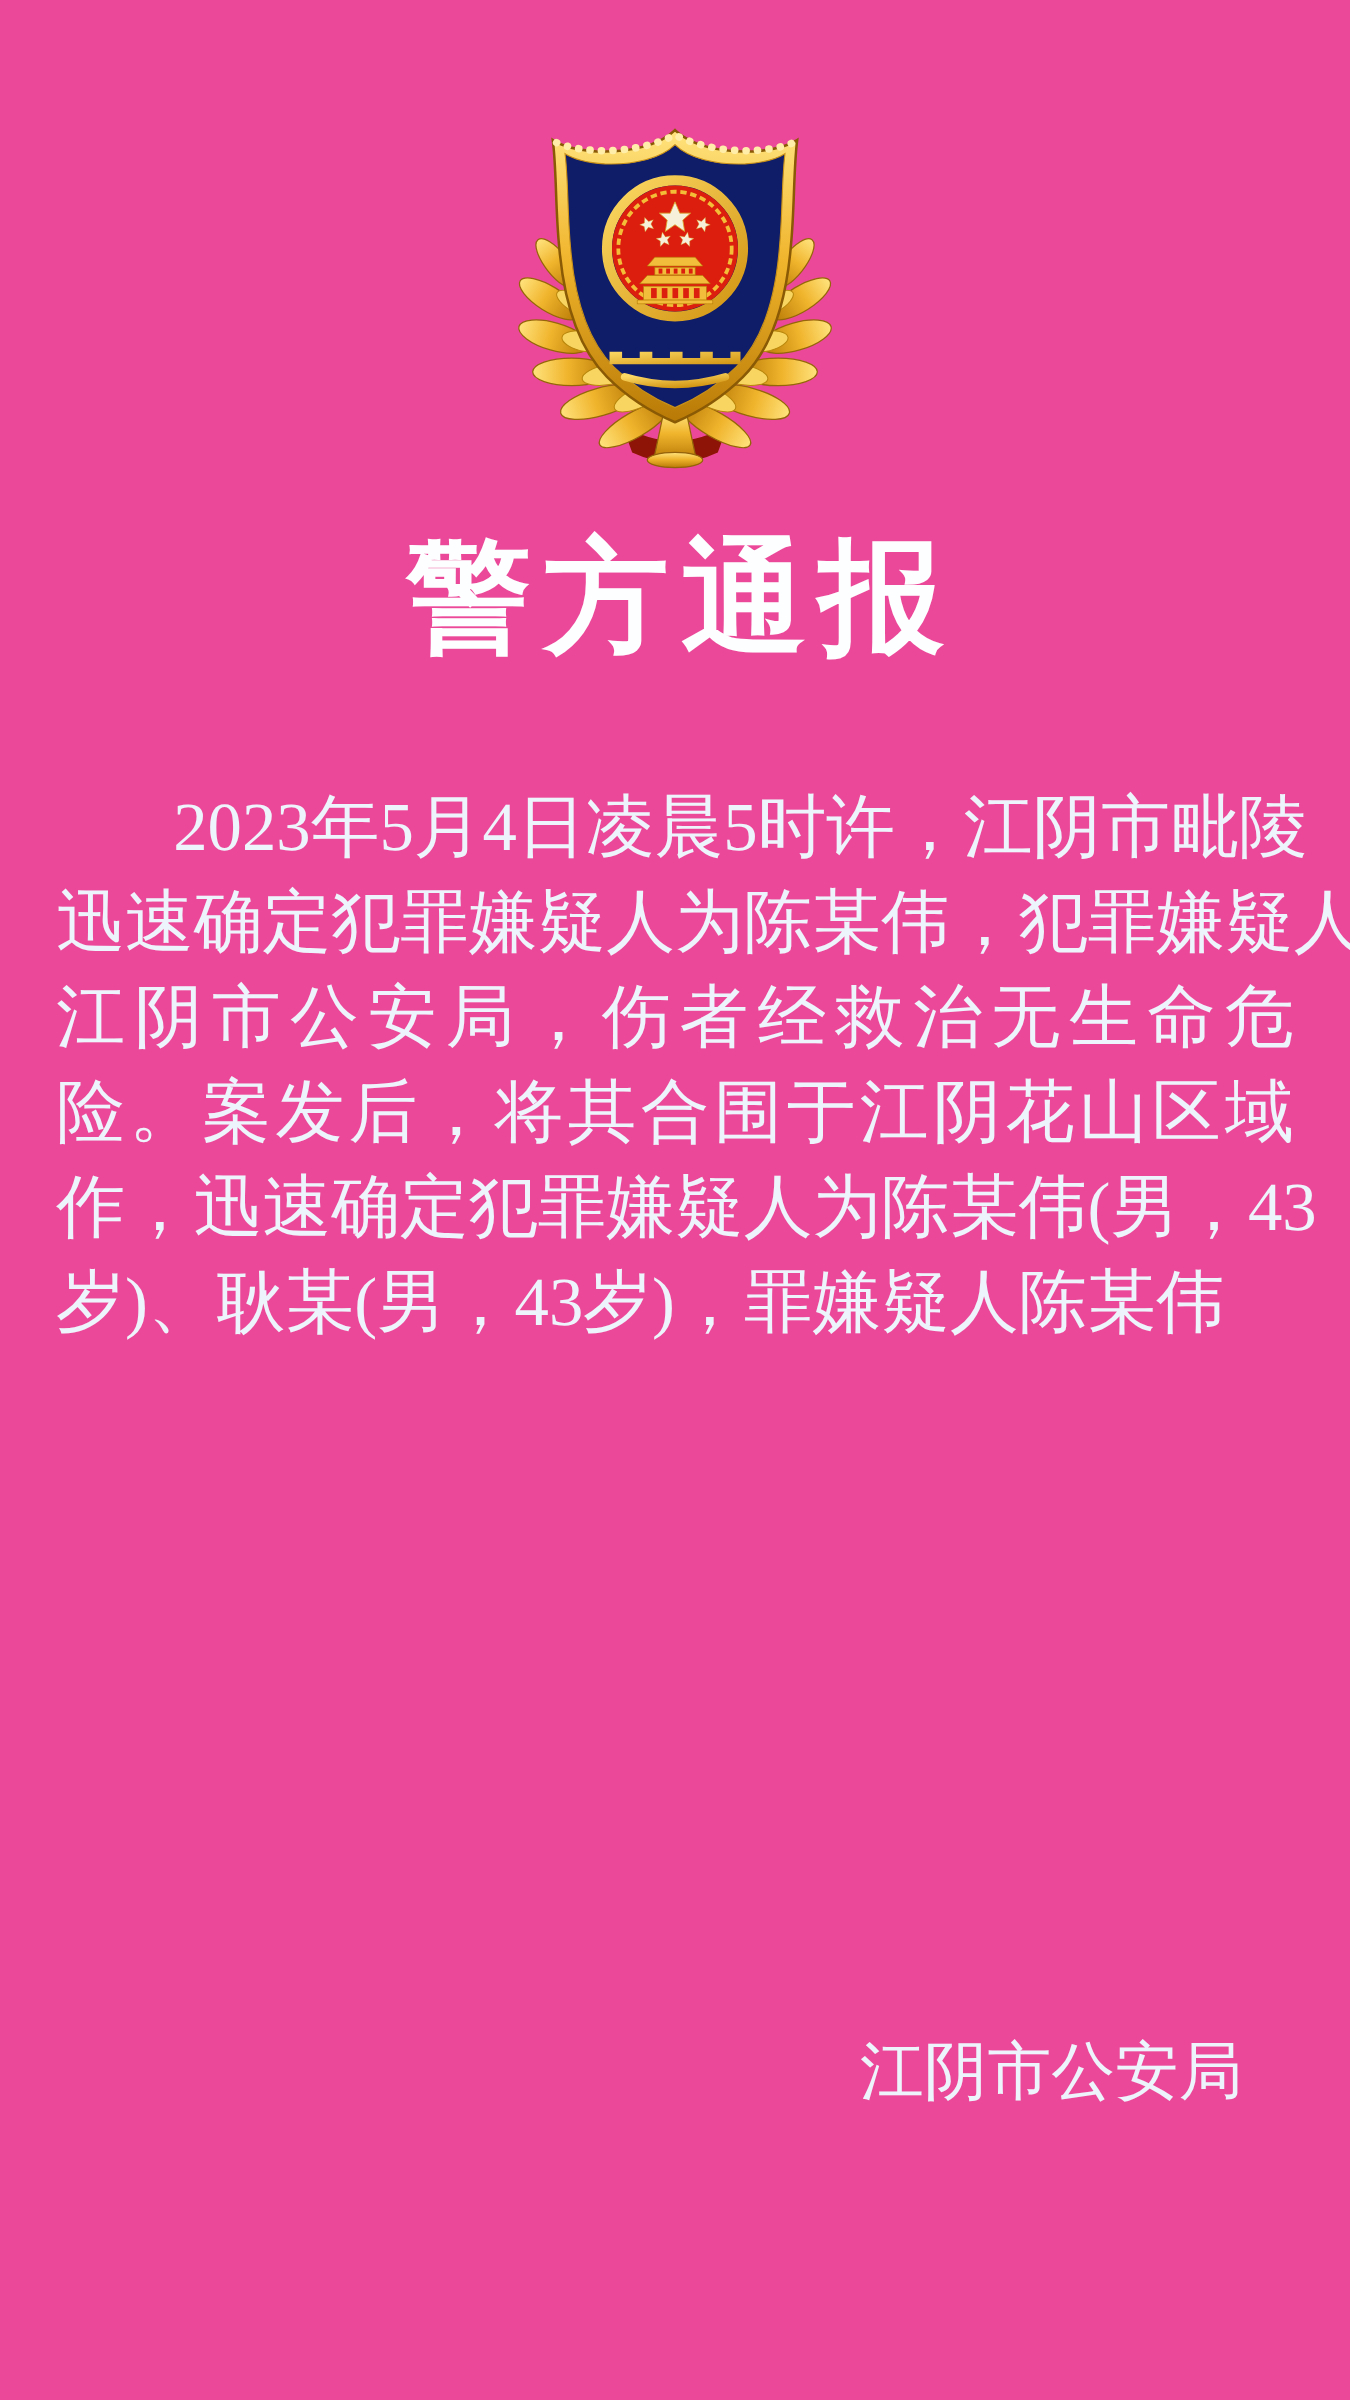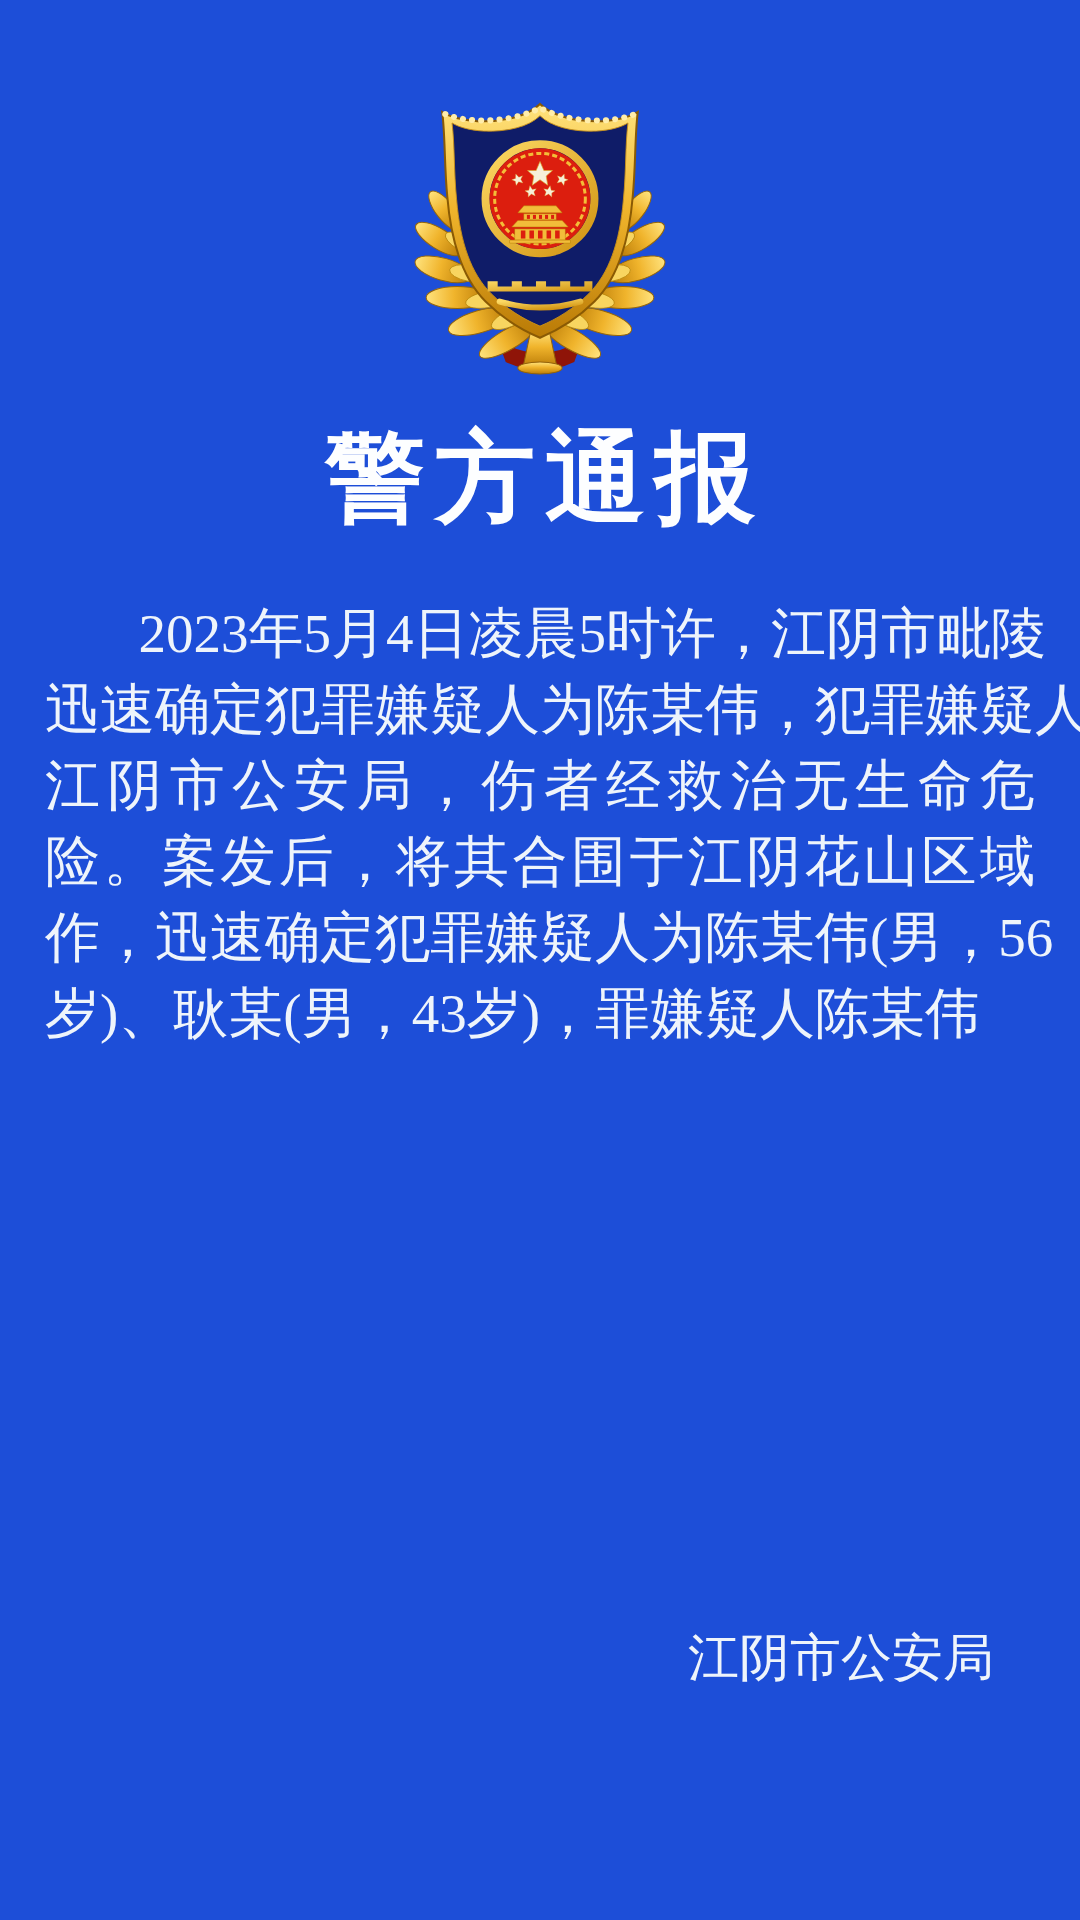--- a/index.html
+++ b/index.html
@@ -2,21 +2,21 @@
 <html><head>
 <meta charset="utf-8">
 <style>
   html, body { margin: 0; padding: 0; }
   body {
     width: 1080px; height: 1920px;
     background: #0b4a9a;
     font-family: "Liberation Serif", "DejaVu Serif", serif;
     overflow: hidden;
   }
-  .poster { position: relative; width: 1080px; height: 1920px; background: #1d4ed8; }
+  .poster { position: relative; width: 1080px; height: 1920px; background: #ec4899; }
 
   .emblem {
     position: absolute; top: 90px; left: 50%;
     transform: translateX(-50%);
     width: 262px; height: 286px;
   }
 
   .title {
     position: absolute; top: 412px; left: 0; width: 1080px;
     margin: 0; text-align: center;
@@ -29,21 +29,21 @@
     position: absolute; top: 596px; left: 45px; width: 990px;
     color: #eef4fb;
     font-size: 55px; line-height: 76px;
   }
   .para { margin: 0; }
   .para > div {
     text-align: justify;
     text-align-last: justify;
     height: 76px; white-space: nowrap;
   }
-  .para > div:first-child { text-indent: 1.7em; }
+  .para > div:first-child { text-indent: 1.7em; margin-top: 28px; }
   .para > div:last-child { text-align-last: left; }
 
   .signature {
     position: absolute; top: 1620px; right: 86px;
     text-align: right; color: #eef4fb;
     font-size: 51px; line-height: 76px;
   }
 </style>
 </head>
 <body>
@@ -142,21 +142,21 @@
   </svg>
 
   <h1 class="title">警方通报</h1>
 
   <div class="body-text">
     <div class="para">
         <div>2023年5月4日凌晨5时许，江阴市毗陵</div>
         <div>迅速确定犯罪嫌疑人为陈某伟，犯罪嫌疑人</div>
         <div>江阴市公安局，伤者经救治无生命危</div>
         <div>险。案发后，将其合围于江阴花山区域</div>
-        <div>作，迅速确定犯罪嫌疑人为陈某伟(男，56</div>
+        <div>作，迅速确定犯罪嫌疑人为陈某伟(男，43</div>
         <div>岁)、耿某(男，43岁)，罪嫌疑人陈某伟</div>
       </div>
   </div>
 
   <div class="signature">
     <div>江阴市公安局</div>
   </div>
 
 </div>
 

